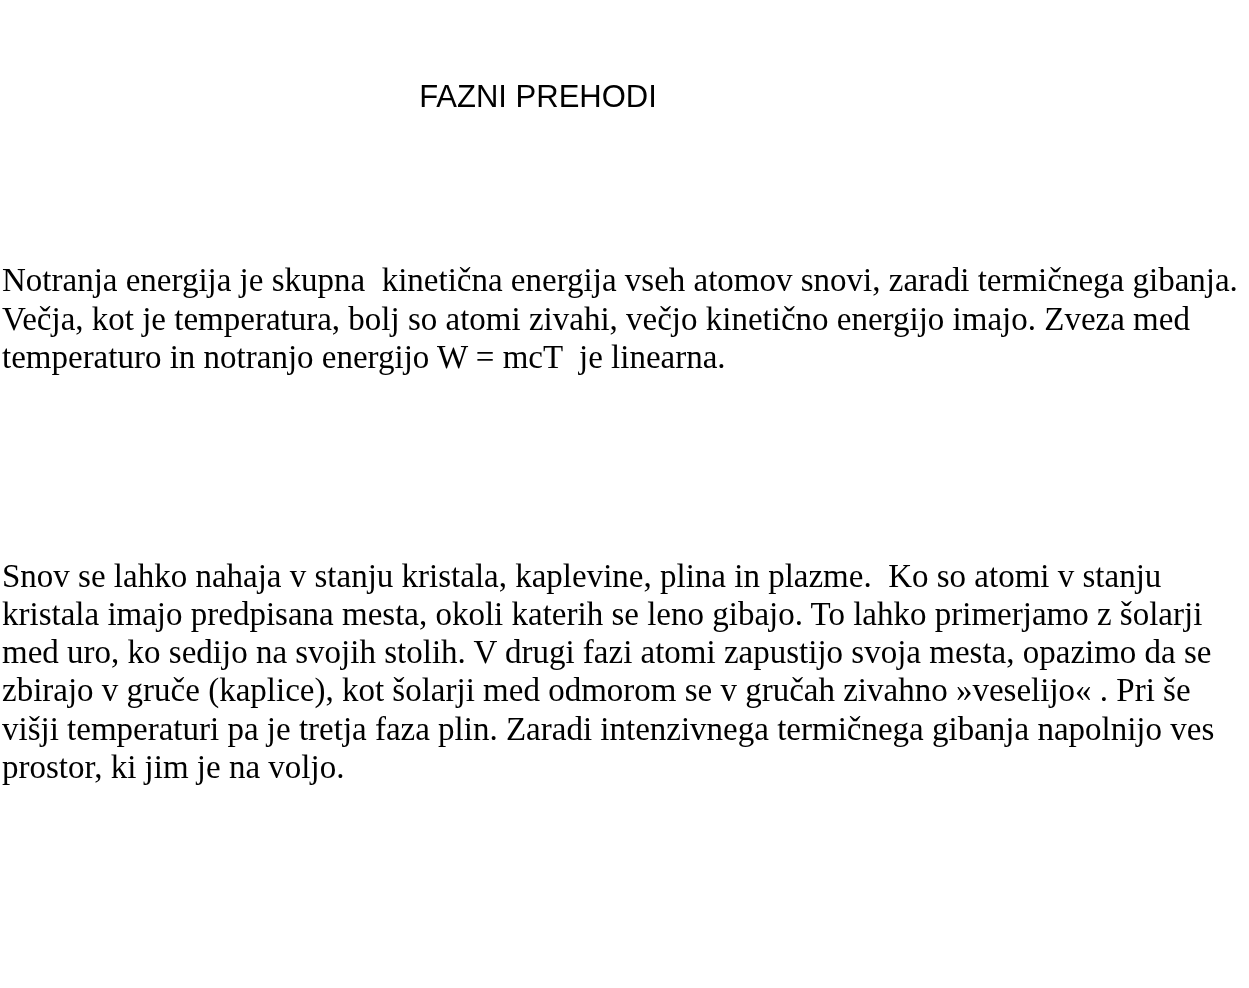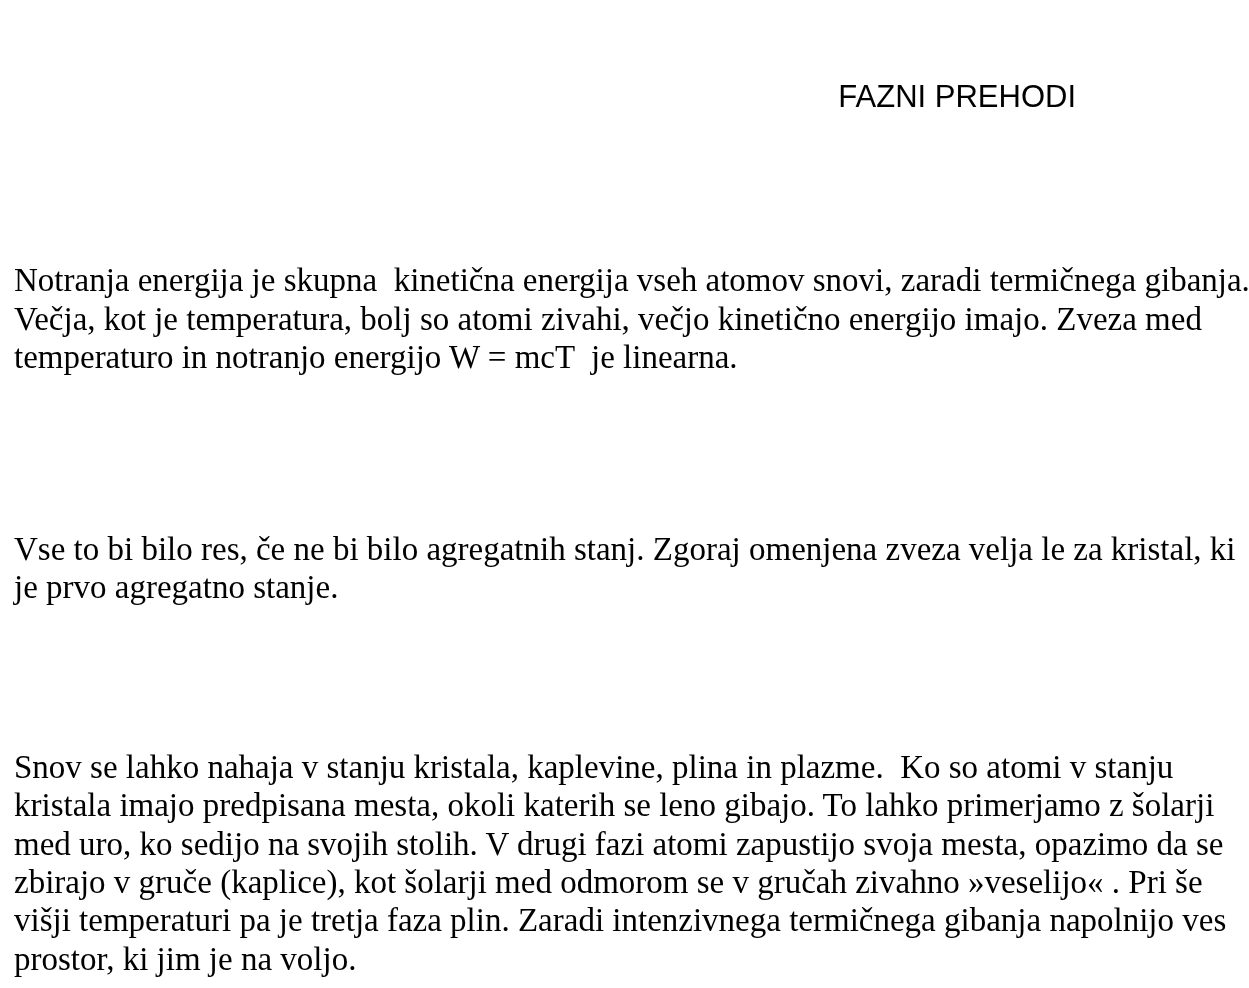--- a/index.html
+++ b/index.html
@@ -20,44 +20,42 @@
     font-family: "Liberation Serif", "DejaVu Serif", serif;
     font-size: 33px;
     line-height: 38.3px;
     white-space: pre;
   }
   .title {
     font-family: "Liberation Sans", "DejaVu Sans", sans-serif;
     font-size: 31px;
     line-height: 38px;
     width: 1076px;
-    text-align: right;
+    text-align: center;
     padding-top: 1px;
     white-space: normal;
   }
   .para {
     margin: 0;
-    padding-left: 14px;
+    padding-left: 2px;
   }
   .p1 { margin-top: 31px; }
   .p2 { margin-top: 38.3px; }
   .p3 { margin-top: 27px; }
 </style>
 </head>
 <body>
 
 <div class="page">
   <div class="title">FAZNI PREHODI</div>
 
   <div class="para p1">Notranja energija je skupna  kinetična energija vseh atomov snovi, zaradi termičnega gibanja.
 Večja, kot je temperatura, bolj so atomi zivahi, večjo kinetično energijo imajo. Zveza med
 temperaturo in notranjo energijo W = mcT  je linearna.</div>
 
-  <div class="para p2">Vse to bi bilo res, če ne bi bilo agregatnih stanj. Zgoraj omenjena zveza velja le za kristal, ki
-je prvo agregatno stanje.</div>
 
   <div class="para p3">Snov se lahko nahaja v stanju kristala, kaplevine, plina in plazme.  Ko so atomi v stanju
 kristala imajo predpisana mesta, okoli katerih se leno gibajo. To lahko primerjamo z šolarji
 med uro, ko sedijo na svojih stolih. V drugi fazi atomi zapustijo svoja mesta, opazimo da se
 zbirajo v gruče (kaplice), kot šolarji med odmorom se v gručah zivahno »veselijo« . Pri še
 višji temperaturi pa je tretja faza plin. Zaradi intenzivnega termičnega gibanja napolnijo ves
 prostor, ki jim je na voljo.</div>
 
   
 

